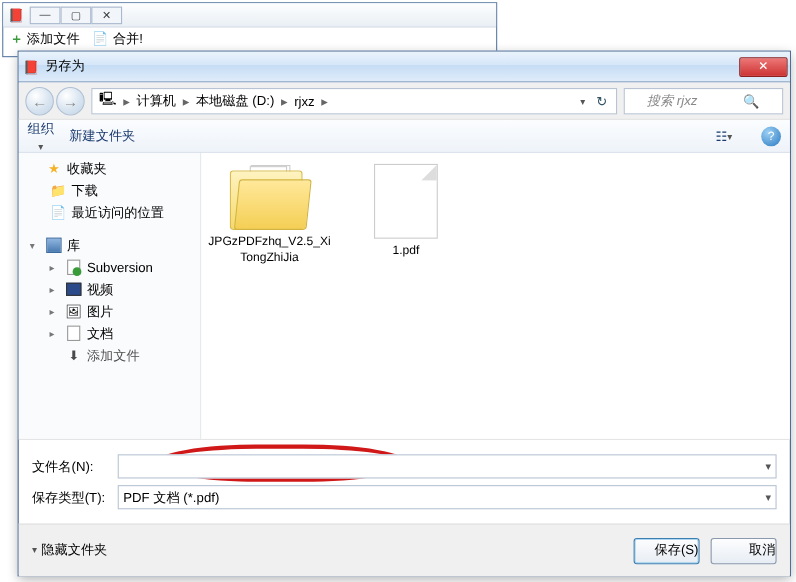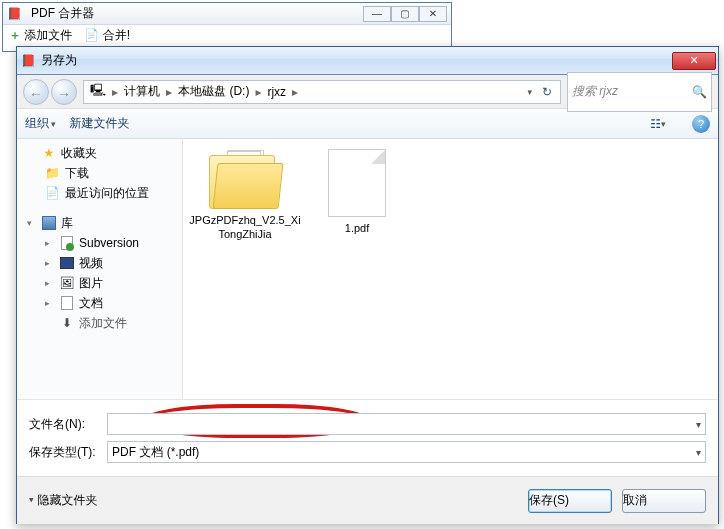--- a/index.html
+++ b/index.html
@@ -22,26 +22,26 @@
   .dlg-icon { width:16px; height:16px; display:flex; align-items:center; justify-content:center; margin-right:4px; }
 
   
   .addr-row { height:34px; background:#f0f0f0; display:flex; align-items:center; padding:4px 6px; gap:6px; border-bottom:1px solid #e0e0e0; }
   .nav-btns { display:flex; gap:2px; }
   .circle-btn { width:26px; height:26px; border-radius:50%; background:radial-gradient(circle at 35% 30%, #fff, #d8e4f0 55%, #c4d4e6); border:1px solid #b0c0d4; display:flex; align-items:center; justify-content:center; color:#888; font-size:14px; }
   .breadcrumb-box { flex:1; height:24px; border:1px solid #b8c4d4; background:#fff; display:flex; align-items:center; padding:0 2px; }
   .breadcrumb-box .crumb { padding:0 4px; height:22px; display:flex; align-items:center; }
   .crumb-sep { color:#666; padding:0 2px; }
   .crumb-refresh { width:22px; display:flex; align-items:center; justify-content:center; color:#356; }
-  .search-box { width:145px; height:40px; border:1px solid #b8c4d4; background:#fff; display:flex; align-items:center; padding:0 4px; color:#888; font-style:italic;justify-content:flex-end; }
+  .search-box { width:145px; height:24px; border:1px solid #b8c4d4; background:#fff; display:flex; align-items:center; padding:0 20px; color:#888; font-style:italic;justify-content:flex-end; }
   .search-box .mag { color:#356; font-style:normal; margin-left:auto; }
 
   
   .toolbar-row { height:30px; background:linear-gradient(#fbfdff,#eef3f9); border-bottom:1px solid #d4dde8; display:flex; align-items:center; padding:0 8px; gap:14px; }
-  .toolbar-row .tb-item { color:#1a3a6e; display:flex; align-items:center; gap:2px; }
+  .toolbar-row .tb-item { color:#1a3a6e; display:flex; align-items:center; gap:2px;flex-direction:column; }
   .tb-spacer { flex:1; }
   .view-btn { width:28px; height:20px; border:1px solid transparent; display:flex; align-items:center; justify-content:center; color:#1a3a6e; }
   .help-btn { width:18px; height:18px; border-radius:50%; background:radial-gradient(circle at 35% 30%,#9cd0f4,#2a7ac2); color:#fff; display:flex; align-items:center; justify-content:center; font-size:11px; margin-left:6px; }
 
   
   .body-split { display:flex; height:260px; }
   .nav-tree { width:166px; border-right:1px solid #e0e5ec; overflow:hidden; padding:4px 0; background:#fafbfd; }
   .tree-item { display:flex; align-items:center; height:20px; padding-left:10px; gap:4px; }
   .tree-item.depth2 { padding-left:28px; }
   .tree-arrow { width:10px; color:#777; font-size:9px; }
@@ -49,21 +49,21 @@
   .star { color:#f5b32a; }
   .blue-folder { color:#f0c34e; }
   .lib-icon { width:14px; height:14px; background:linear-gradient(#8fb6e0,#4a7ab0); border:1px solid #3a6aa0; }
   .mon-icon { width:14px; height:10px; background:#2a4a8a; border:1px solid #333; }
   .doc-icon { width:12px; height:14px; background:#fff; border:1px solid #999; }
   .svn-icon { width:12px; height:14px; background:#fff; border:1px solid #999; position:relative; }
   .svn-icon::after{content:""; position:absolute; right:-2px; bottom:-2px; width:8px;height:8px;background:#3a9b3a;border-radius:50%;}
   .film-icon { width:14px; height:12px; background:#2a4a8a; border:1px solid #333; }
   .spacer-row { height:10px; }
 
-  .file-pane { flex:1; padding:10px 6px; background:#fff; display:flex; align-items:flex-start; gap:0; }
+  .file-pane { flex:1; padding:10px 6px; background:#fff; display:flex; align-items:flex-start; gap:12px; }
   .file-item { width:112px; text-align:center; }
   .folder-thumb { width:72px; height:60px; margin:0 auto 4px; position:relative; }
   .folder-back { position:absolute; inset:6px 6px 0 0; background:linear-gradient(#fff3c0,#f5da6e); border:1px solid #d9bd4e; border-radius:3px; }
   .folder-front { position:absolute; inset:14px 0 0 6px; background:linear-gradient(#ffe89a,#f4cf55); border:1px solid #d4b43e; border-radius:3px; transform:skewX(-6deg); }
   .paper-stack { position:absolute; left:18px; top:2px; width:34px; height:44px; background:#fff; border:1px solid #ccc; box-shadow:2px 0 0 #fff, 2px 0 0 1px #ccc; }
   .pdf-thumb { width:58px; height:68px; margin:0 auto 4px; background:#fff; border:1px solid #ccc; position:relative; }
   .pdf-thumb::before{content:"";position:absolute;right:0;top:0;width:14px;height:14px;background:linear-gradient(135deg,#fff 48%,#ddd 52%);}
   .file-label { font-size:11px; line-height:14px; word-break:break-all; }
 
   
@@ -72,32 +72,31 @@
   .input-row label { width:78px; text-align:left; padding-right:6px; }
   .text-input, .combo-input { flex:1; height:22px; border:1px solid #b8c4d4; background:#fff; display:flex; align-items:center; padding:0 4px; }
   .combo-input { position:relative; color:#000; }
   .combo-caret { margin-left:auto; color:#555; font-size:10px; }
   .red-ellipse { position:absolute; left:124px; top:4px; width:230px; height:34px; border:4px solid #d01818; border-radius:50%/60%; pointer-events:none; }
 
   
   .footer { height:48px; border-top:1px solid #dfdfdf; background:#f0f0f0; display:flex; align-items:center; padding:0 12px; gap:10px; }
   .hide-folders { display:flex; align-items:center; gap:4px; }
   .footer-spacer { flex:1; }
-  .btn { width:84px; height:24px; border:1px solid #8a99ad; background:linear-gradient(#fdfdfe,#e7edf4); display:flex; align-items:center; justify-content:flex-start; border-radius:3px; }
+  .btn { width:60px; height:24px; border:1px solid #8a99ad; background:linear-gradient(#fdfdfe,#e7edf4); display:flex; align-items:center; justify-content:flex-end; border-radius:3px; }
   .btn.primary { border-color:#3c7fb1; box-shadow:0 0 0 1px #b1d7f0 inset; }
   .small-caret { font-size:9px; color:#555; }
   .caret-up { transform:rotate(180deg); display:inline-block; }
 </style>
 </head>
 <body>
 
 <div class="app-window">
   <div class="app-titlebar">
     <span class="dlg-icon">📕</span>
-    <span class="title">PDF 合并器</span>
     <div class="win-btn-group">
       <div class="win-btn">—</div>
       <div class="win-btn">▢</div>
       <div class="win-btn">✕</div>
     </div>
   </div>
   <div class="app-toolbar">
     <span><span class="green-plus">＋</span> <span>添加文件</span></span>
     <span>📄 <span>合并!</span></span>
   </div>

